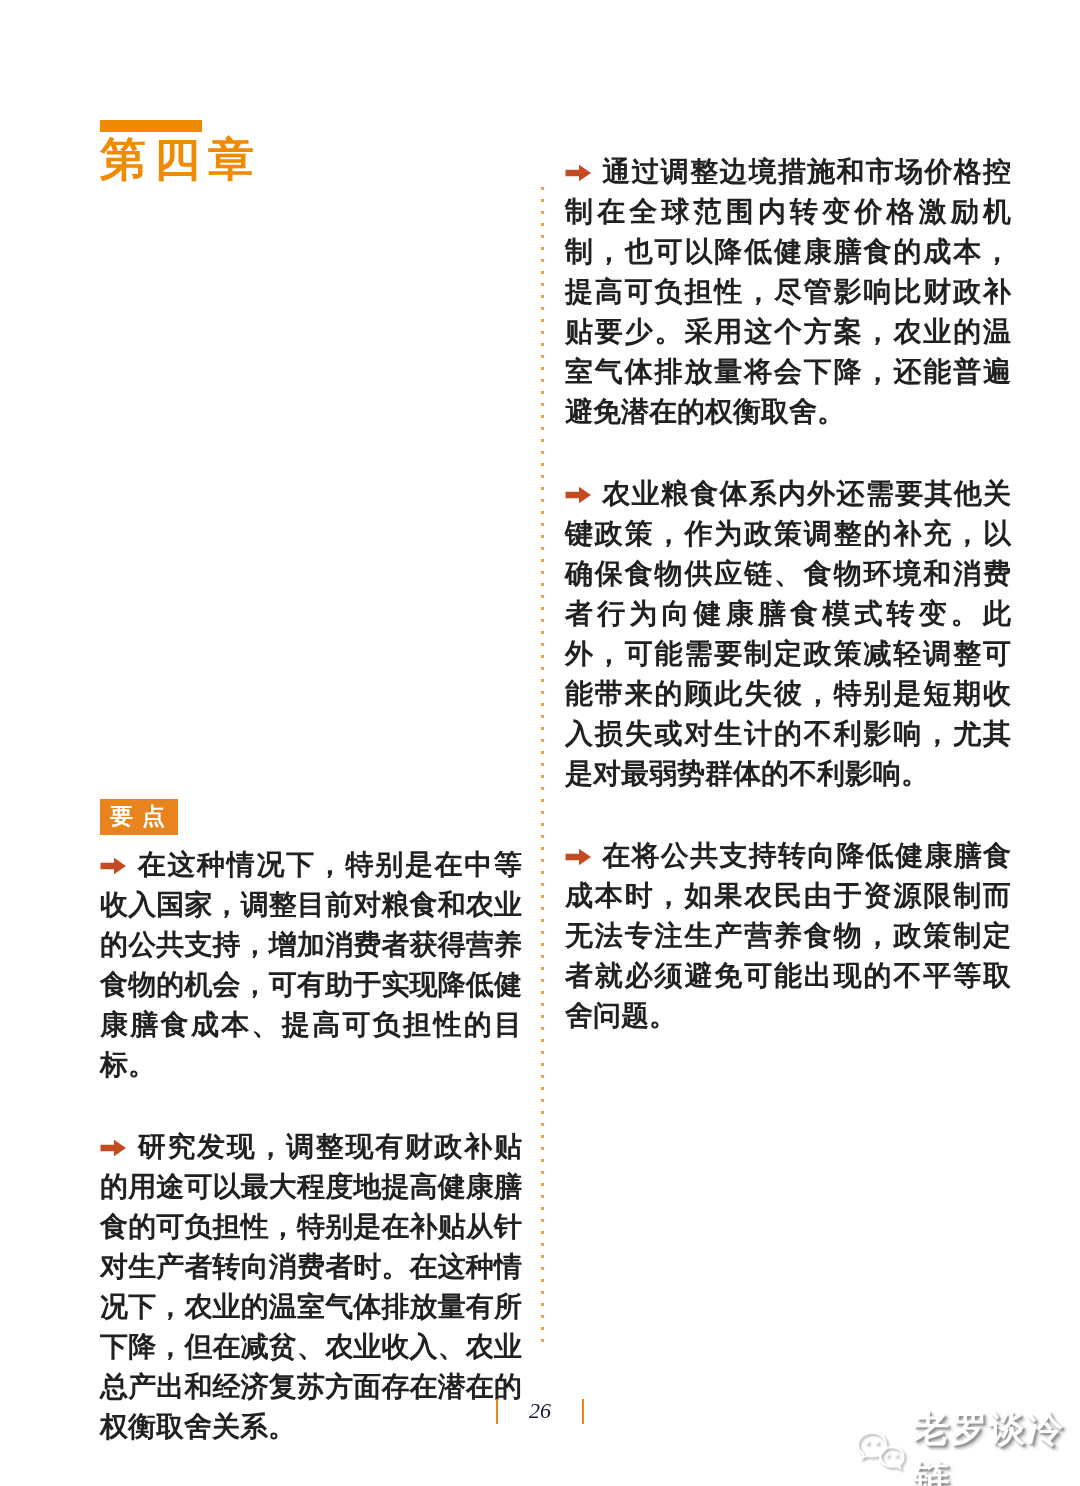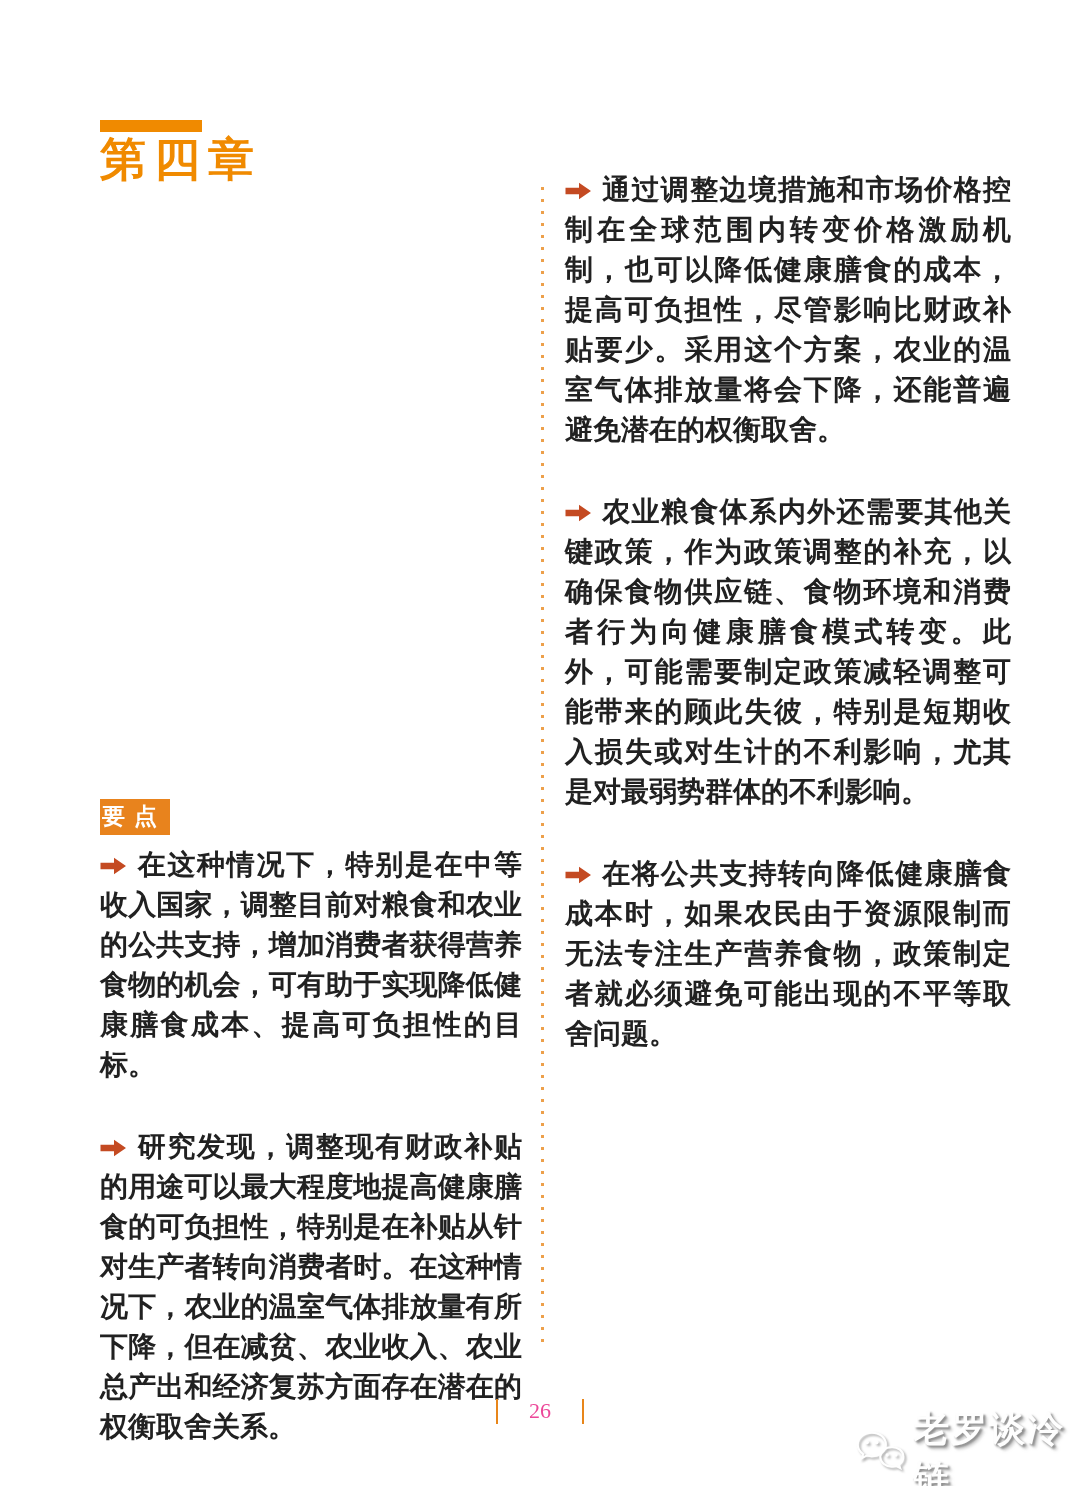--- a/index.html
+++ b/index.html
@@ -35,21 +35,21 @@
     color: #CB5227;
     margin: 0;
     white-space: pre-line;
   }
 
   
   .left-col {
     position: absolute; left: 100px; top: 799px; width: 422px;
   }
   .right-col {
-    position: absolute; left: 565px; top: 170px; width: 446px;
+    position: absolute; left: 565px; top: 152px; width: 446px;
   }
   .para {
     font-size: 28px; line-height: 40px; font-weight: 600;
     text-align: justify;
     color: #212121;
     margin: 0 0 42px 0;
   }
   .arrow {
     display: inline-block;
     width: 27px; height: 18px;
@@ -58,21 +58,21 @@
   }
   .arrow svg { display: block; width: 100%; height: 100%; }
 
   
   .badge {
     display: inline-block;
     background: #E8831D;
     color: #ffffff;
     font-size: 23px; font-weight: 700;
     letter-spacing: 9px;
-    padding: 2px 4px 3px 2px;
+    padding: 2px 4px 3px 10px;
     margin: 0 0 10px 0;
   }
 
   
   .separator {
     position: absolute; left: 541px; top: 187px;
     width: 3px; height: 1155px;
     background-image: repeating-linear-gradient(
       to bottom, #EDA04A 0px, #EDA04A 3px, transparent 3px, transparent 12px);
   }
@@ -80,22 +80,23 @@
   
   .footer {
     position: absolute; left: 0; top: 1398px; width: 1080px;
     display: flex; justify-content: center; align-items: center;
   }
   .footer .rule {
     width: 2px; height: 25px; background: #E8861A;
   }
   .footer .page-num {
     font-family: "Liberation Serif", "DejaVu Serif", serif;
-    font-size: 22px; color: #ec4899;
+    font-size: 22px; color: #0f172a;
     margin: 0 31px;
+    font-style: italic;
   }
 
   
   .watermark {
     position: absolute; left: 856px; top: 1405px;
     display: flex; align-items: center;
     filter: drop-shadow(2px 2px 1px rgba(110,110,110,0.55));
   }
   .wm-logo { width: 56px; height: 48px; margin-right: 8px; }
   .wm-text {

